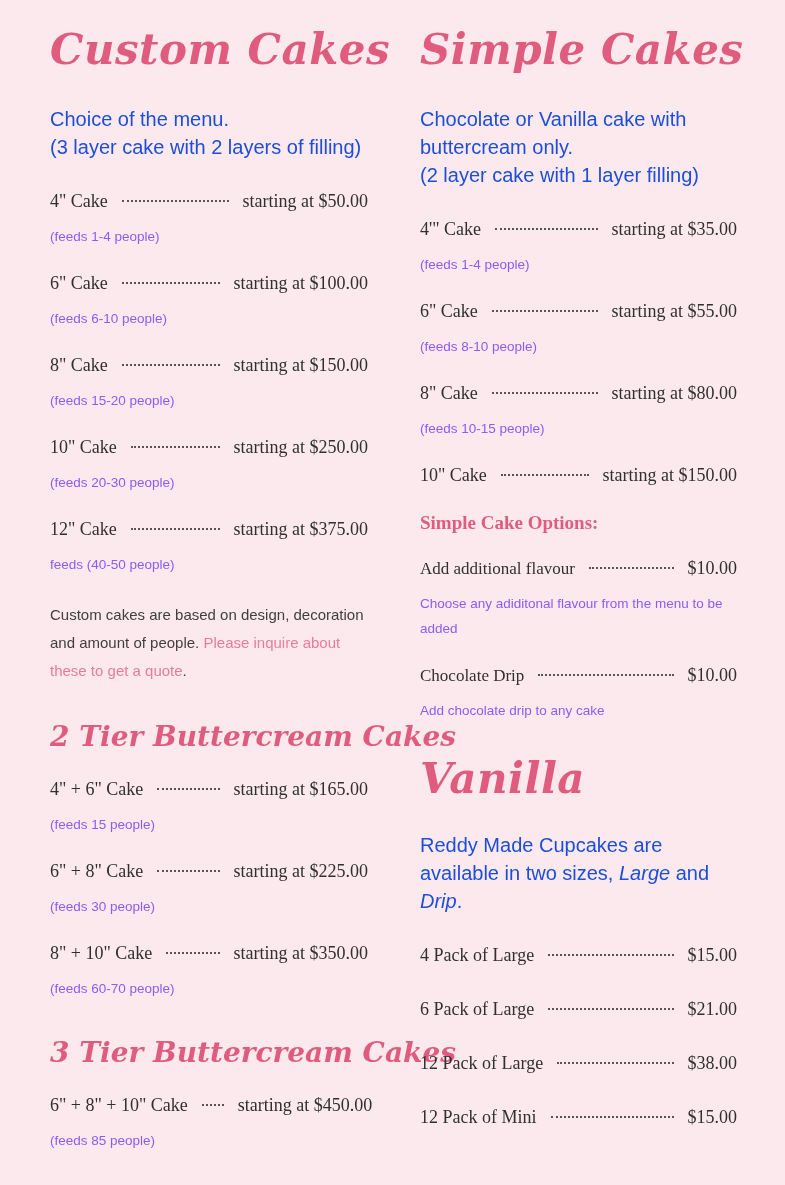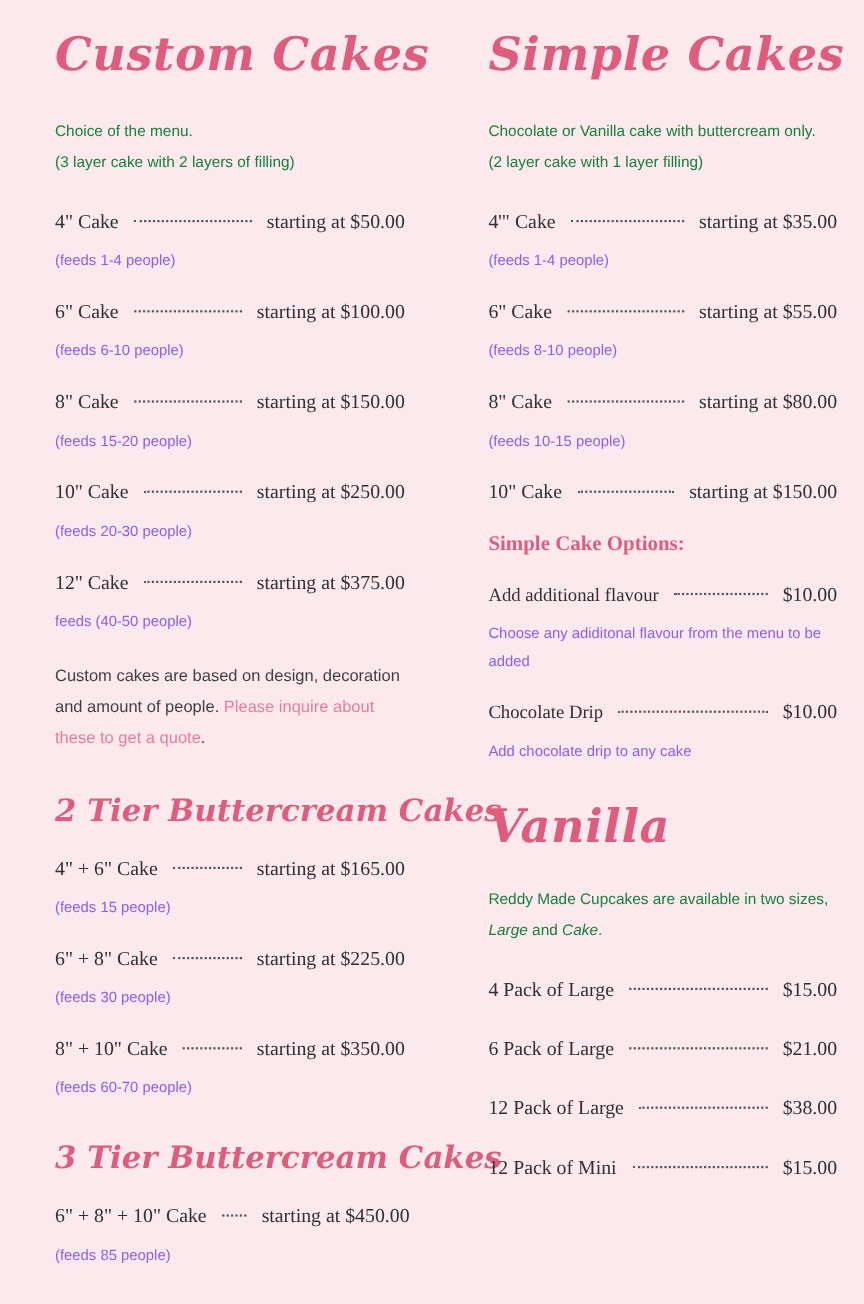--- a/index.html
+++ b/index.html
@@ -6,38 +6,38 @@
   html, body { width: 785px; height: 1185px; overflow: hidden; }
   body {
     background: #fce9ed;
     font-family: "Liberation Sans", sans-serif;
     color: #3f3f3f;
   }
   .page { padding: 24px 50px 0 50px; }
   .columns {
     display: grid;
     grid-template-columns: 318px 317px;
-    column-gap: 76px;
+    column-gap: 52px;
   }
 
   
   .h-script {
     font-family: "DejaVu Serif", serif;
     font-style: italic;
     font-weight: 700;
     color: #e05c7e;
     white-space: nowrap;
   }
   .h-lg { font-size: 42px; line-height: 1.25; margin-bottom: 28px; letter-spacing: .5px; }
   .h-md { font-size: 28px; line-height: 1.3; margin-top: 34px; margin-bottom: 24px; }
 
   .desc {
-    font-size: 14px;
+    font-size: 20px;
     line-height: 28px;
-    color: #15803d;
+    color: #1d4ed8;
     margin-bottom: 30px;
   }
 
   .items { margin-top: 4px; }
 
   .menu-item { margin-bottom: 24px; }
   .menu-item .row {
     display: flex;
     align-items: baseline;
     font-family: "Liberation Serif", serif;
@@ -251,21 +251,21 @@
               <span class="dots"></span>
               <span class="iprice">$10.00</span>
             </div>
             <div class="inote">Add chocolate drip to any cake</div>
           </div>
         </div>
       </section>
 
       <section class="cupcake-section">
         <h1 class="h-script h-lg">Vanilla</h1>
-        <div class="desc"><span>Reddy Made Cupcakes are available in two sizes, </span><span class="em">Large</span><span> and </span><span class="em">Cake</span><span>.</span></div>
+        <div class="desc"><span>Reddy Made Cupcakes are available in two sizes, </span><span class="em">Large</span><span> and </span><span class="em">Drip</span><span>.</span></div>
         <div class="items cupcake-items">
           <div class="menu-item">
             <div class="row">
               <span class="iname">4 Pack of Large</span>
               <span class="dots"></span>
               <span class="iprice">$15.00</span>
             </div>
           </div>
           <div class="menu-item">
             <div class="row">

